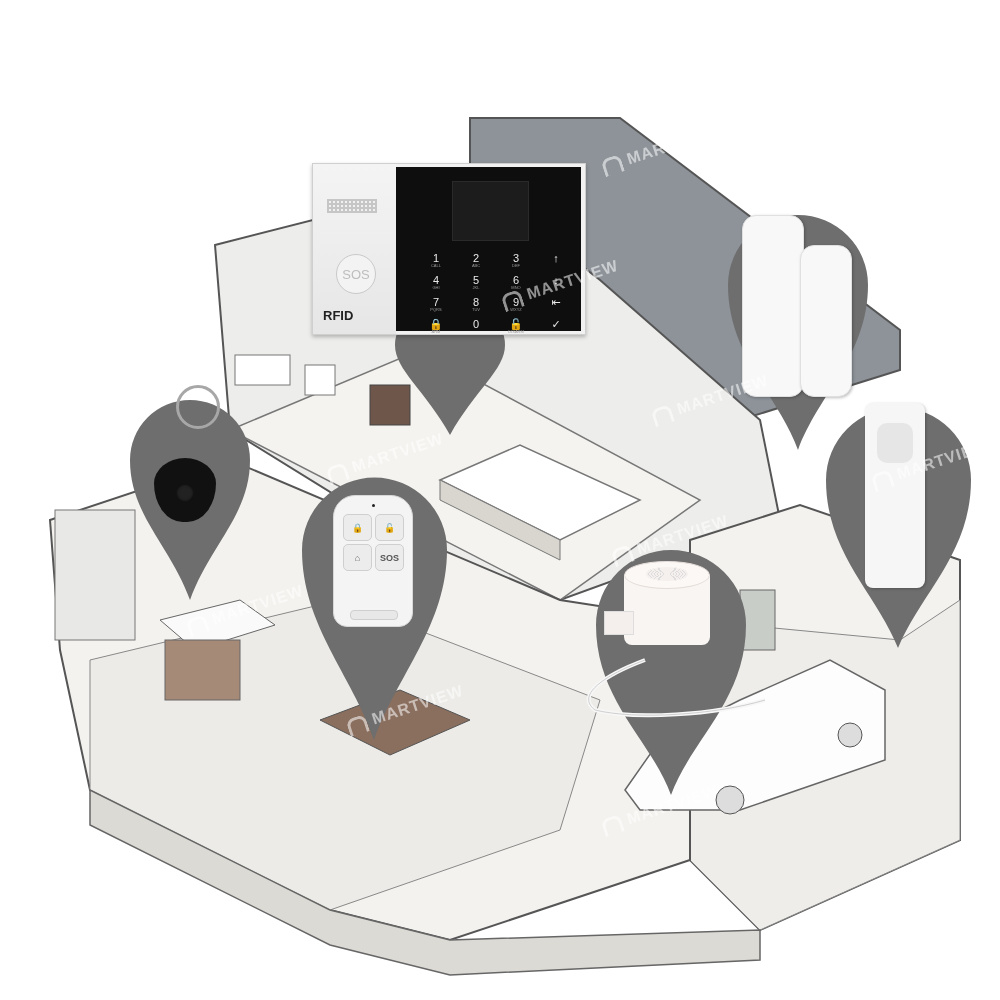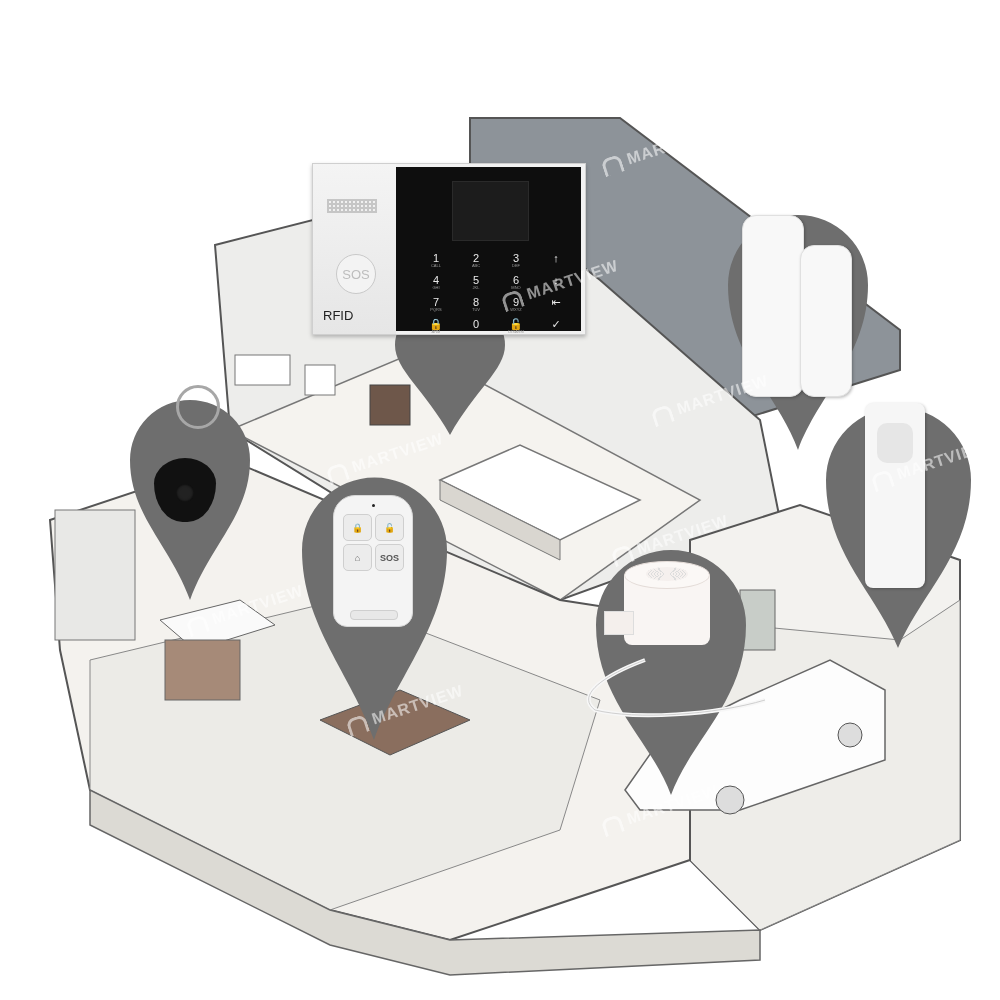--- a/index.html
+++ b/index.html
@@ -7,21 +7,21 @@
   .stage{position:absolute;left:0;top:0;width:1000px;height:1000px;}
   .house svg{position:absolute;left:0;top:0;}
   .pin{position:absolute;}
   .wm{position:absolute;color:rgba(255,255,255,0.55);font-weight:bold;font-size:16px;letter-spacing:1px;transform:rotate(-18deg);white-space:nowrap;}
   .wm .m{display:inline-block;width:20px;height:18px;border:3px solid rgba(255,255,255,0.55);border-bottom:none;border-radius:8px 8px 0 0;margin-right:6px;vertical-align:middle;box-sizing:border-box;}
   
   .panel{position:absolute;left:312px;top:163px;width:272px;height:170px;background:#f1f1f1;border:1px solid #cfcfcf;box-shadow:0 2px 4px rgba(0,0,0,0.25);}
   .panel .left{position:absolute;left:0;top:0;width:83px;height:170px;background:linear-gradient(#f4f4f4,#e6e6e6);}
   .panel .grille{position:absolute;left:14px;top:35px;width:50px;height:14px;background:repeating-linear-gradient(90deg,#b5b5b5 0 2px,transparent 2px 4px),repeating-linear-gradient(0deg,#b5b5b5 0 2px,transparent 2px 4px);opacity:0.7;}
   .panel .sos{position:absolute;left:23px;top:90px;width:38px;height:38px;border-radius:50%;border:1px solid #c9c9c9;color:#bdbdbd;font-size:13px;display:flex;align-items:center;justify-content:center;background:#f3f3f3;}
-  .panel .rfid{position:absolute;left:10px;top:144px;font-weight:normal;font-size:13px;color:#222;}
+  .panel .rfid{position:absolute;left:10px;top:144px;font-weight:bold;font-size:13px;color:#222;}
   .panel .black{position:absolute;left:83px;top:3px;width:185px;height:164px;background:#0e0e0e;}
   .panel .screen{position:absolute;left:56px;top:14px;width:75px;height:58px;background:#1c1c1c;border:1px solid #2a2a2a;}
   .panel .keys{position:absolute;left:20px;top:85px;width:160px;display:grid;grid-template-columns:repeat(4,40px);row-gap:6px;}
   .key{color:#e8e8e8;font-size:11px;text-align:center;height:16px;line-height:12px;}
   .key small{display:block;font-size:4px;color:#9a9a9a;line-height:4px;}
   
   .fob{position:absolute;left:154px;top:458px;width:62px;height:64px;background:#111;border-radius:50% 50% 46% 46%/40% 40% 60% 60%;}
   .fob .spot{position:absolute;left:22px;top:26px;width:18px;height:18px;border-radius:50%;background:#222;box-shadow:inset 0 0 3px #000;}
   .ring{position:absolute;left:176px;top:385px;width:44px;height:44px;border-radius:50%;border:3px solid #a7a7a7;box-sizing:border-box;}
   

